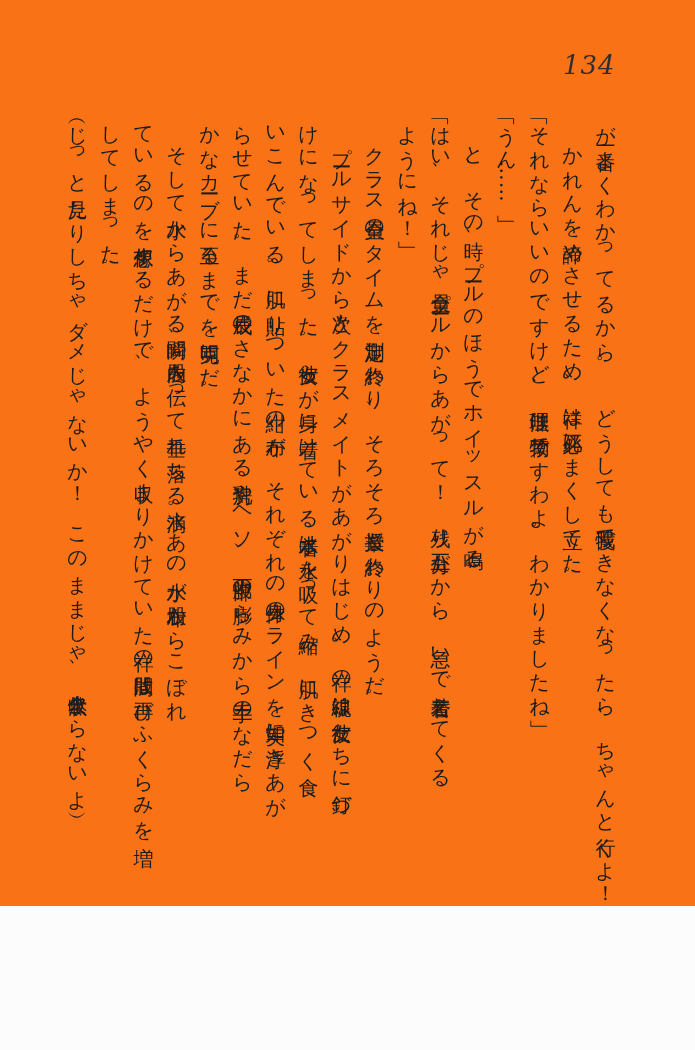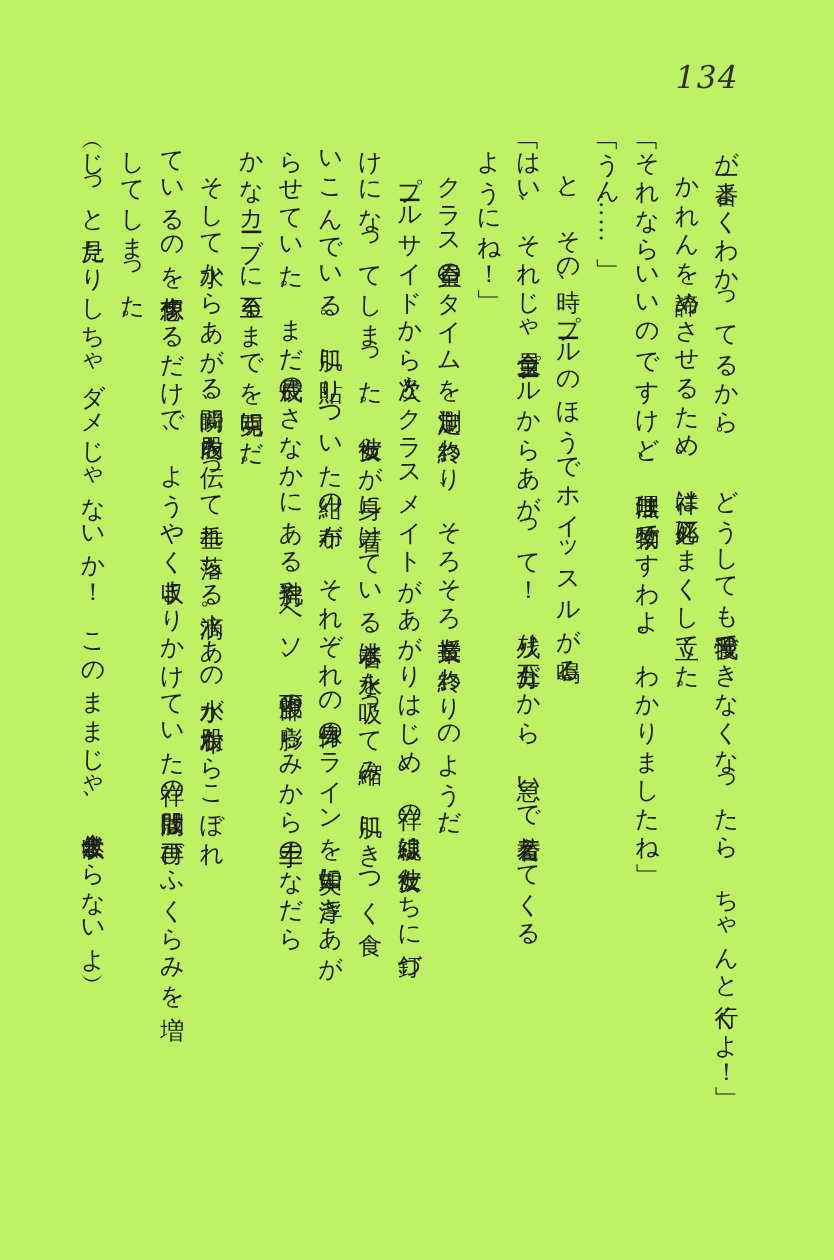--- a/index.html
+++ b/index.html
@@ -3,22 +3,22 @@
 <meta charset="utf-8">
 <style>
   html, body {
     margin: 0;
     padding: 0;
     background: #fcfcfc;
   }
   .page {
     position: relative;
     width: 695px;
-    height: 1050px;
-    background: #bef264;
+    height: 906px;
+    background: #f97316;
     overflow: hidden;
     font-family: "DejaVu Serif", "Liberation Serif", serif;
     color: #1c1c1c;
   }
   .page-number {
     position: absolute;
     top: 50px;
     left: 563px;
     font-size: 26px;
     font-style: italic;

